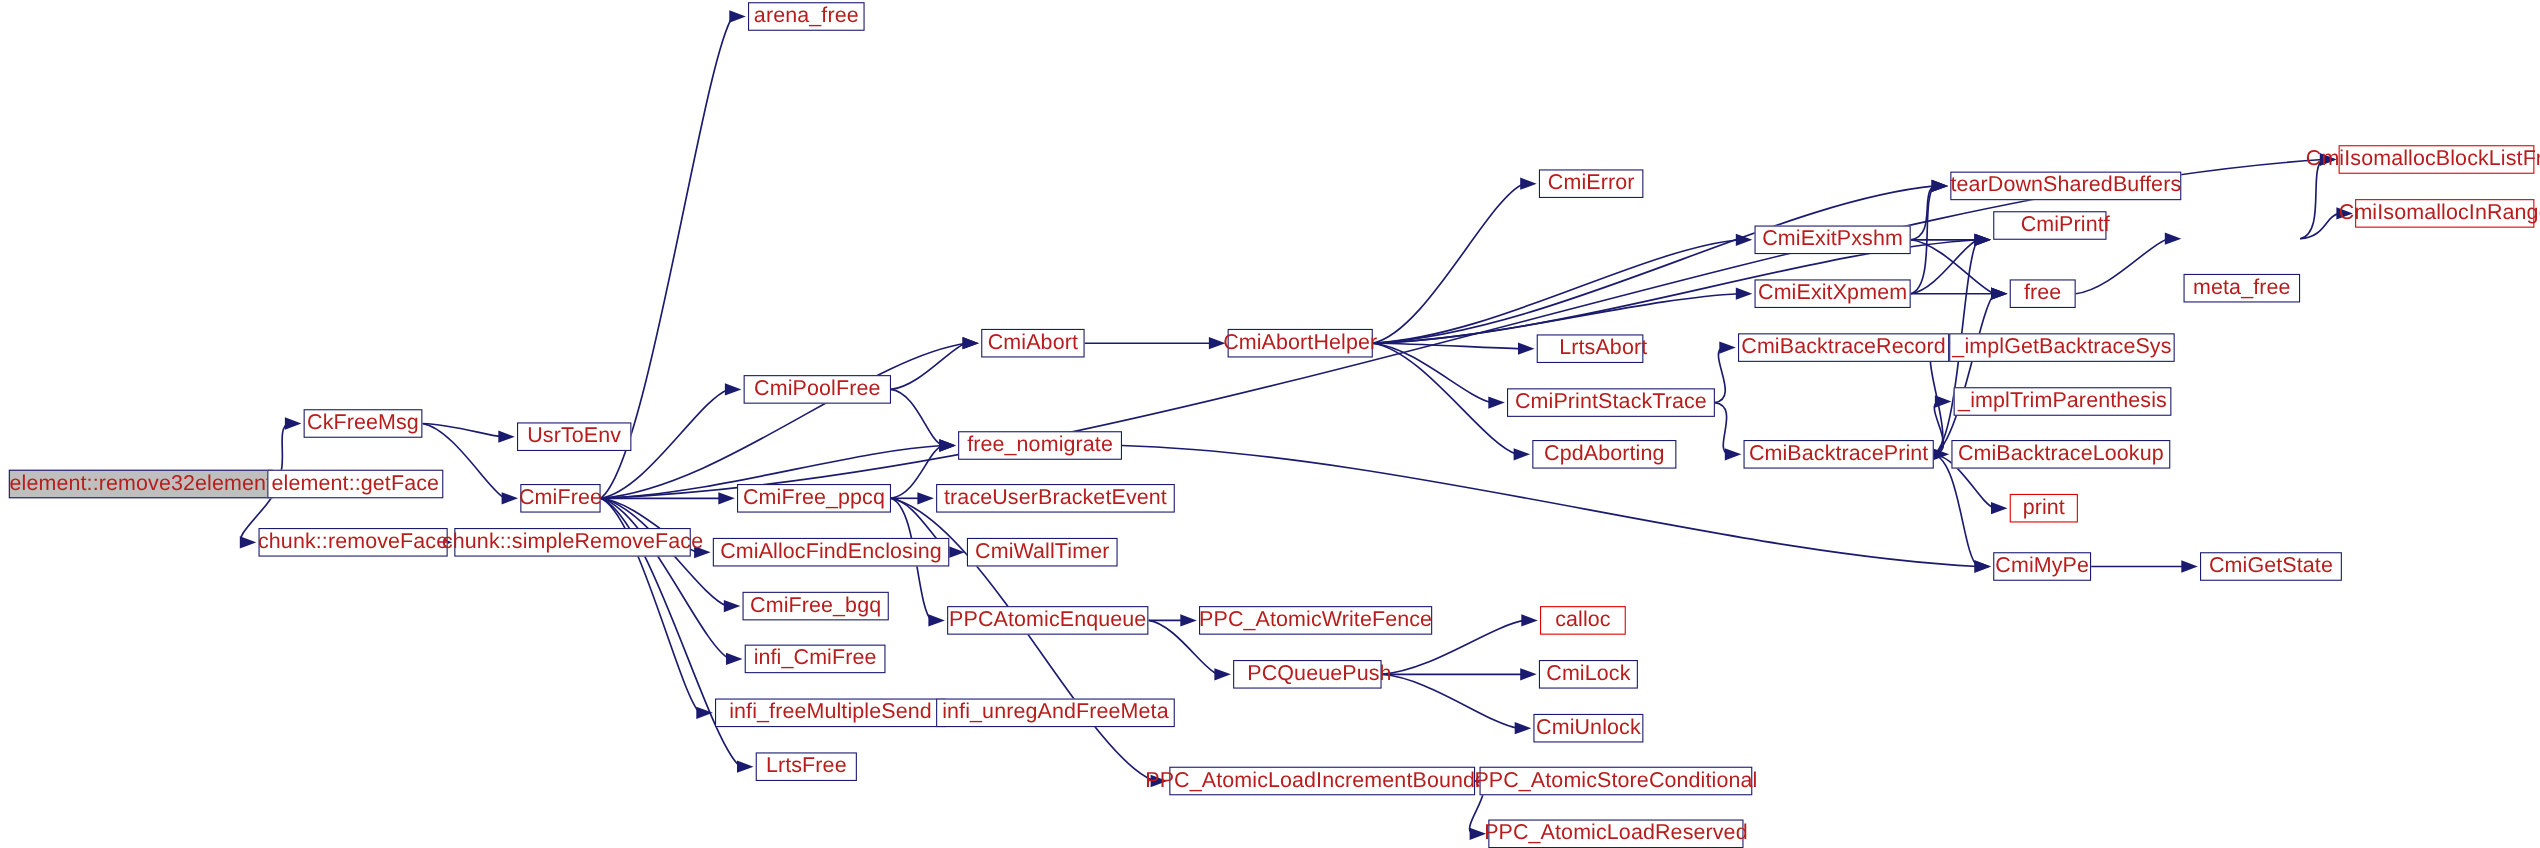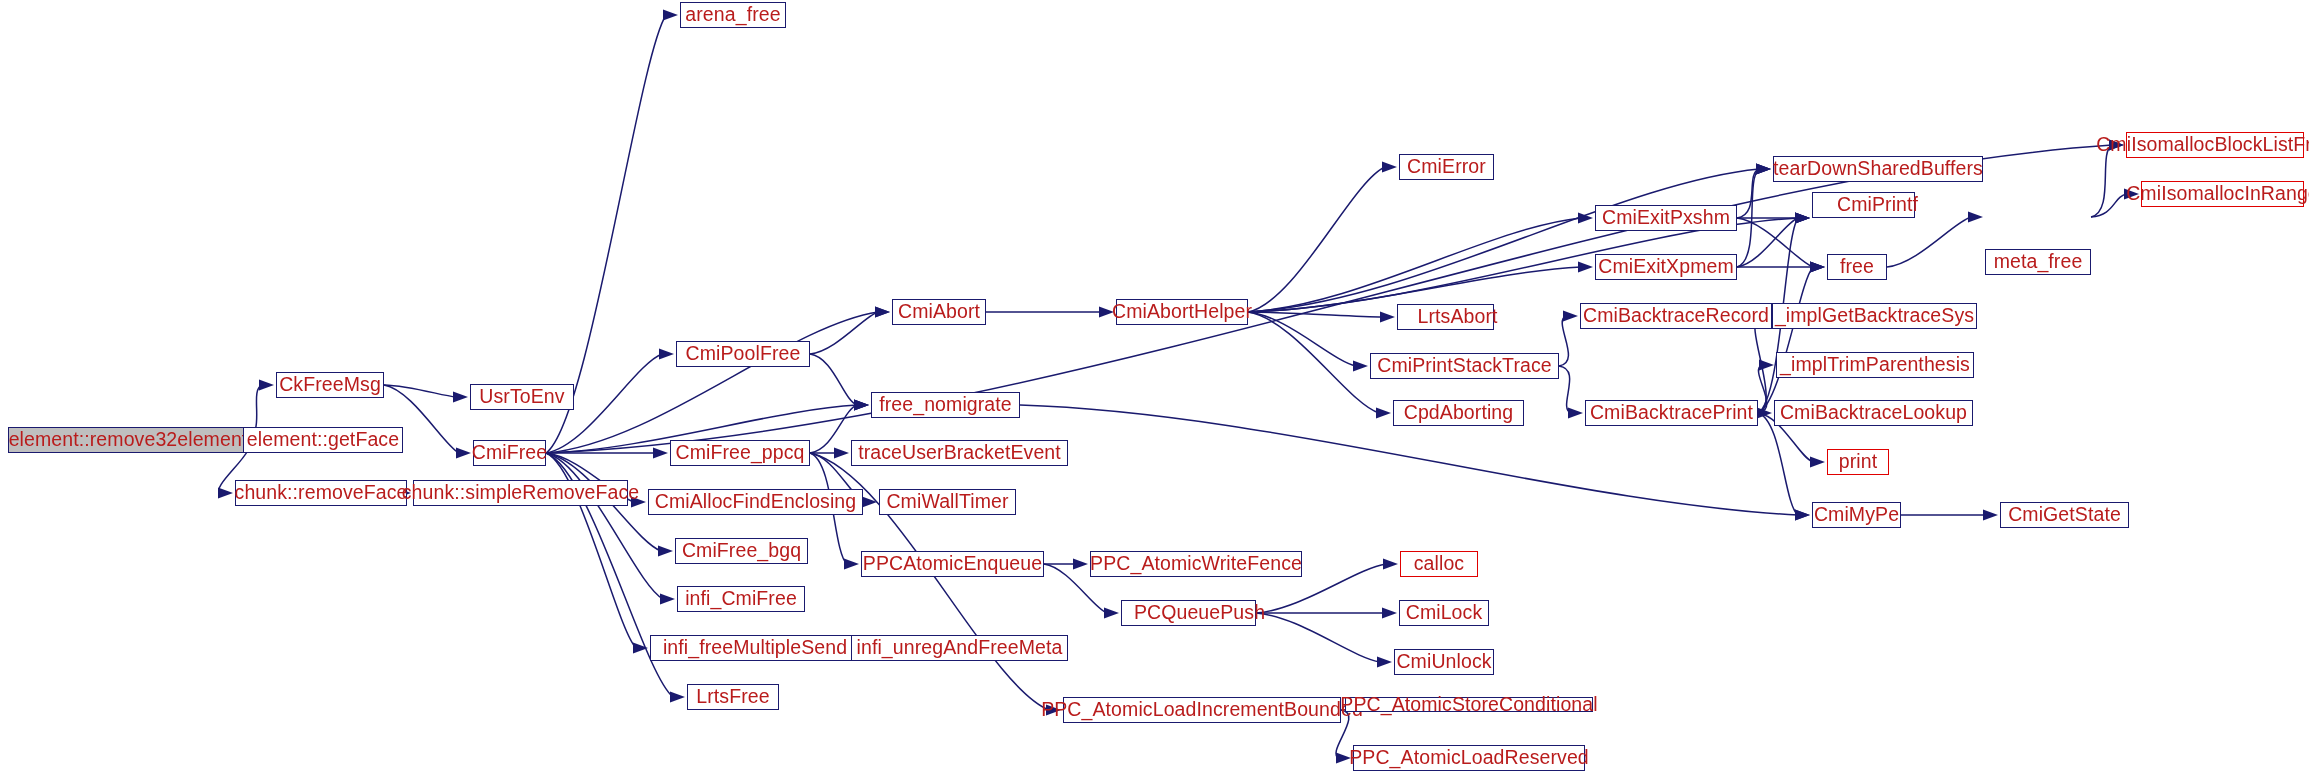--- a/index.html
+++ b/index.html
@@ -266,21 +266,21 @@
     </div>
     <div class="node red" style="left: 1400px; top: 551px; width: 78px; height: 26px;">
       <span class="node-label">calloc</span>
     </div>
     <div class="node" style="left: 1399px; top: 600px; width: 90px; height: 26px;">
       <span class="node-label">CmiLock</span>
     </div>
     <div class="node" style="left: 1394px; top: 649px; width: 100px; height: 26px;">
       <span class="node-label">CmiUnlock</span>
     </div>
-    <div class="node" style="left: 1345px; top: 697px; width: 248px; height: 15px;">
+    <div class="node" style="left: 1345px; top: 697px; width: 248px; height: 26px;">
       <span class="node-label">PPC_AtomicStoreConditional</span>
     </div>
     <div class="node" style="left: 1353px; top: 745px; width: 232px; height: 26px;">
       <span class="node-label">PPC_AtomicLoadReserved</span>
     </div>
     <div class="node" style="left: 1595px; top: 205px; width: 142px; height: 26px;">
       <span class="node-label">CmiExitPxshm</span>
     </div>
     <div class="node" style="left: 1595px; top: 254px; width: 142px; height: 26px;">
       <span class="node-label">CmiExitXpmem</span>

